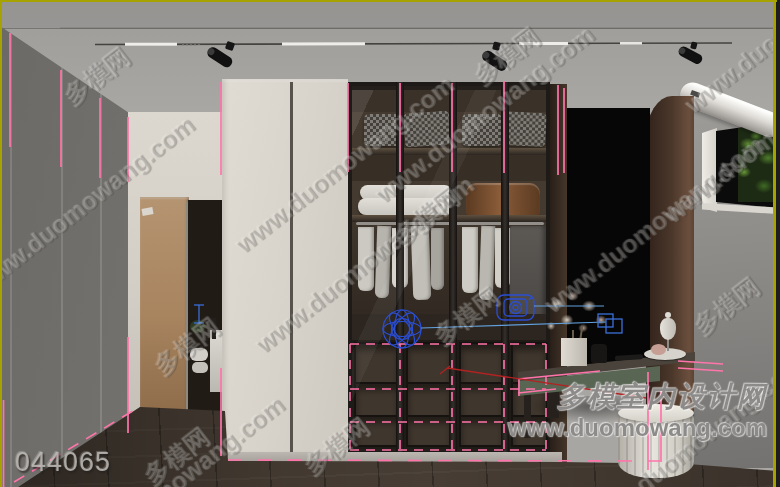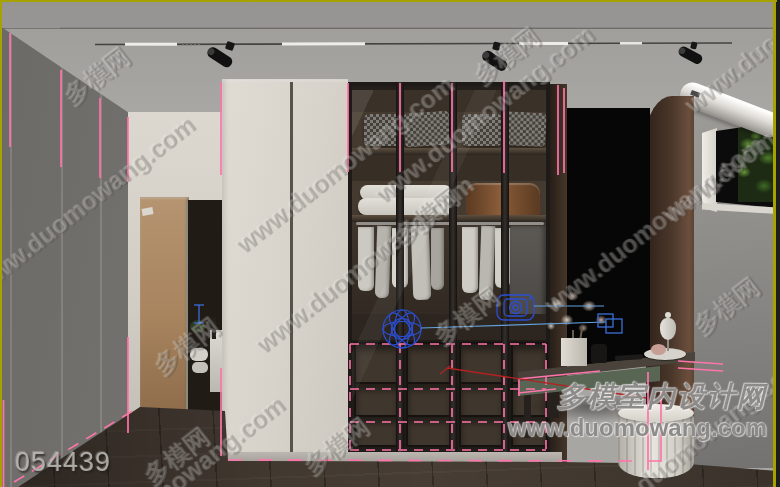--- a/index.html
+++ b/index.html
@@ -389,21 +389,21 @@
       <span class="wm-tile" style="left: 470px; top: 40px;">多模网</span>
       <span class="wm-tile" style="left: 520px; top: 210px;">www.duomowang.com</span>
       <span class="wm-tile" style="left: 560px; top: 430px;">www.duomowang.com</span>
       <span class="wm-tile" style="left: 640px; top: 120px;">www.duomowang.com</span>
       <span class="wm-tile" style="left: 690px; top: 290px;">多模网</span>
       <span class="wm-tile" style="left: 660px; top: 10px;">www.duomowang.com</span>
       <span class="wm-tile" style="left: 140px; top: 440px;">多模网</span>
       <span class="wm-tile" style="left: 390px; top: 200px;">多模网</span>
     </div>
 
-  <div class="abs footer-id">054439</div>
+  <div class="abs footer-id">044065</div>
   <div class="abs fr fr1">多模室内设计网</div>
   <div class="abs fr fr2">www.duomowang.com</div>
 
   <div class="abs vp-dark"></div>
   <div class="abs vp-top"></div>
   <div class="abs vp-left"></div>
   <div class="abs vp-right"></div>
 </div>
 
 </body></html>

